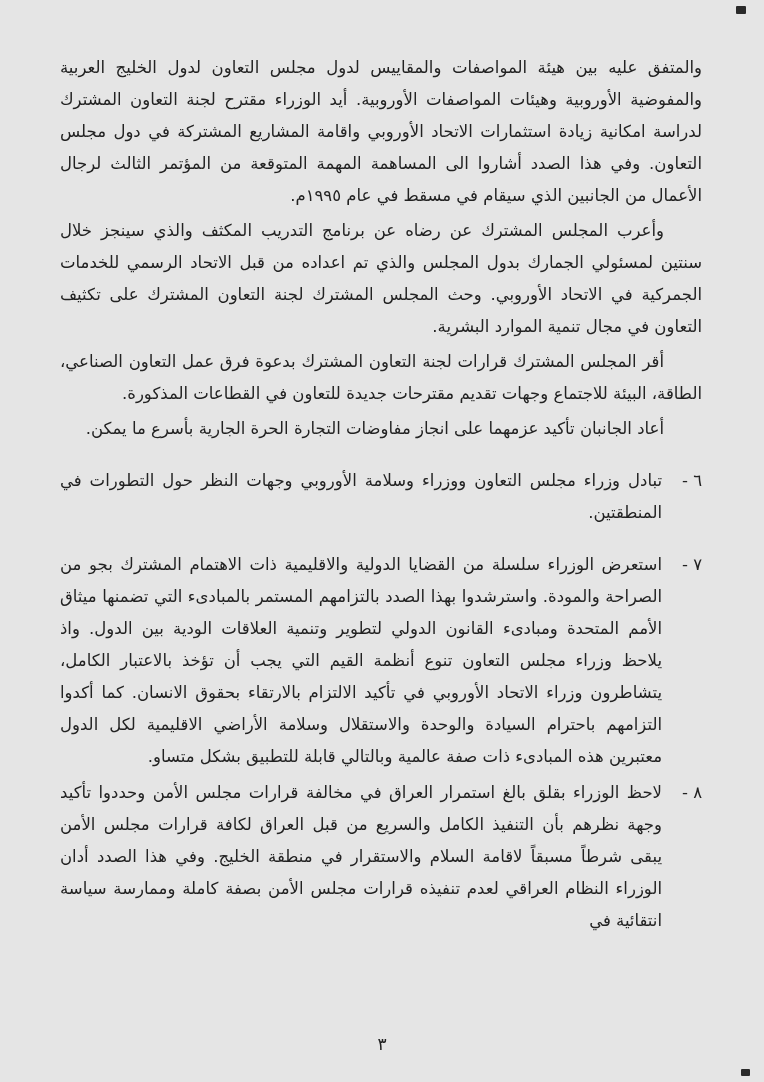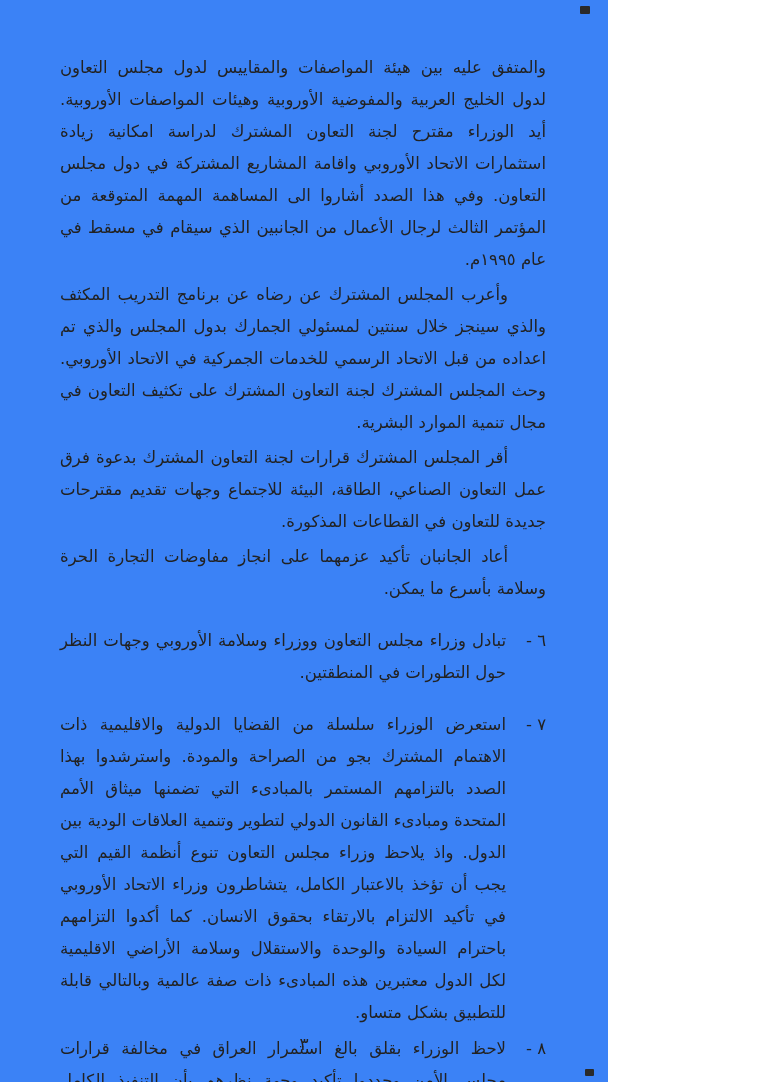--- a/index.html
+++ b/index.html
@@ -3,23 +3,23 @@
 <meta charset="utf-8">
 <style>
   html, body {
     margin: 0;
     padding: 0;
     background: #ffffff;
     font-family: "DejaVu Sans", sans-serif;
   }
   .page {
     position: relative;
-    width: 608px;
+    width: 764px;
     height: 1082px;
-    background: #3b82f6;
+    background: #e5e5e5;
     overflow: hidden;
     box-sizing: border-box;
   }
   .text-block {
     position: absolute;
     top: 52px;
     right: 62px;
     left: 60px;
     direction: rtl;
     unicode-bidi: embed;
@@ -85,21 +85,21 @@
   <div class="artifact bottom-right"></div>
 
   <div class="text-block">
 
     <p class="para flush">والمتفق عليه بين هيئة المواصفات والمقاييس لدول مجلس التعاون لدول الخليج العربية والمفوضية الأوروبية وهيئات المواصفات الأوروبية. أيد الوزراء مقترح لجنة التعاون المشترك لدراسة امكانية زيادة استثمارات الاتحاد الأوروبي واقامة المشاريع المشتركة في دول مجلس التعاون. وفي هذا الصدد أشاروا الى المساهمة المهمة المتوقعة من المؤتمر الثالث لرجال الأعمال من الجانبين الذي سيقام في مسقط في عام ١٩٩٥م.</p>
 
     <p class="para indent">وأعرب المجلس المشترك عن رضاه عن برنامج التدريب المكثف والذي سينجز خلال سنتين لمسئولي الجمارك بدول المجلس والذي تم اعداده من قبل الاتحاد الرسمي للخدمات الجمركية في الاتحاد الأوروبي. وحث المجلس المشترك لجنة التعاون المشترك على تكثيف التعاون في مجال تنمية الموارد البشرية.</p>
 
     <p class="para indent">أقر المجلس المشترك قرارات لجنة التعاون المشترك بدعوة فرق عمل التعاون الصناعي، الطاقة، البيئة للاجتماع وجهات تقديم مقترحات جديدة للتعاون في القطاعات المذكورة.</p>
 
-    <p class="para indent">أعاد الجانبان تأكيد عزمهما على انجاز مفاوضات التجارة الحرة وسلامة بأسرع ما يمكن.</p>
+    <p class="para indent">أعاد الجانبان تأكيد عزمهما على انجاز مفاوضات التجارة الحرة الجارية بأسرع ما يمكن.</p>
 
     <div class="item">
       <span class="marker">٦ -</span>
       <span class="item-text">تبادل وزراء مجلس التعاون ووزراء وسلامة الأوروبي وجهات النظر حول التطورات في المنطقتين.</span>
     </div>
 
     <div class="item">
       <span class="marker">٧ -</span>
       <span class="item-text">استعرض الوزراء سلسلة من القضايا الدولية والاقليمية ذات الاهتمام المشترك بجو من الصراحة والمودة. واسترشدوا بهذا الصدد بالتزامهم المستمر بالمبادىء التي تضمنها ميثاق الأمم المتحدة ومبادىء القانون الدولي لتطوير وتنمية العلاقات الودية بين الدول. واذ يلاحظ وزراء مجلس التعاون تنوع أنظمة القيم التي يجب أن تؤخذ بالاعتبار الكامل، يتشاطرون وزراء الاتحاد الأوروبي في تأكيد الالتزام بالارتقاء بحقوق الانسان. كما أكدوا التزامهم باحترام السيادة والوحدة والاستقلال وسلامة الأراضي الاقليمية لكل الدول معتبرين هذه المبادىء ذات صفة عالمية وبالتالي قابلة للتطبيق بشكل متساو.</span>
     </div>

